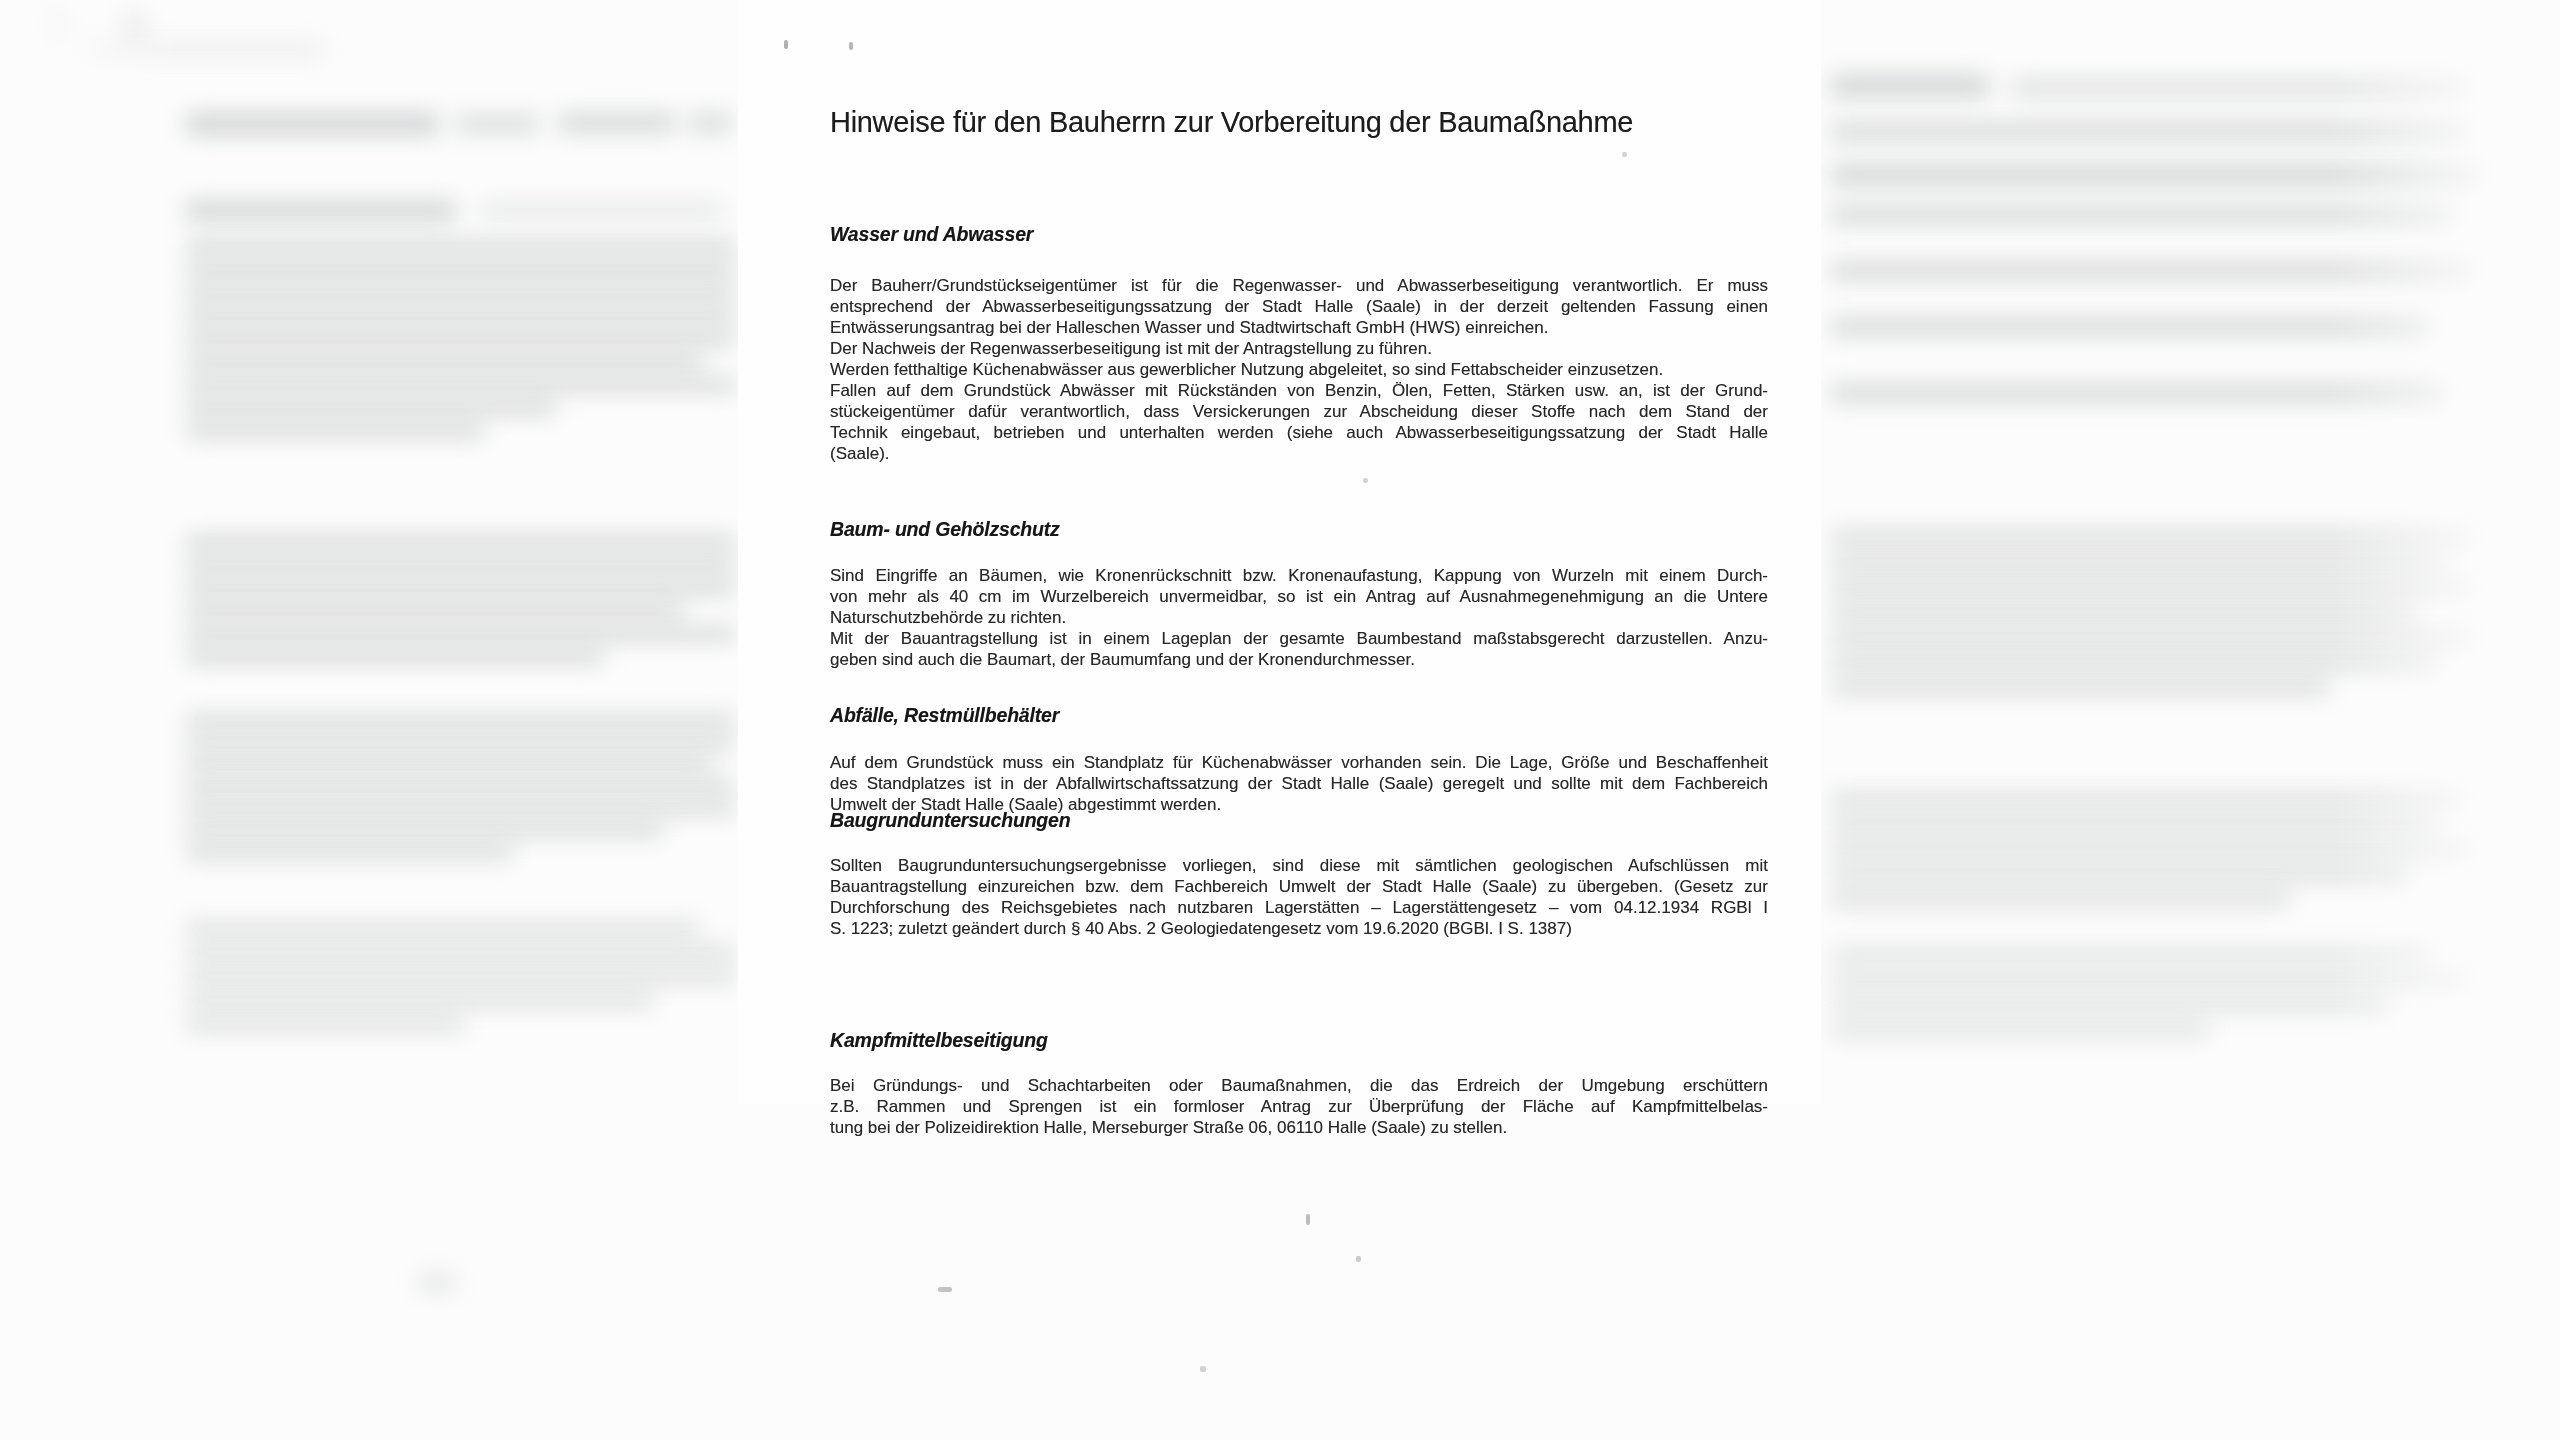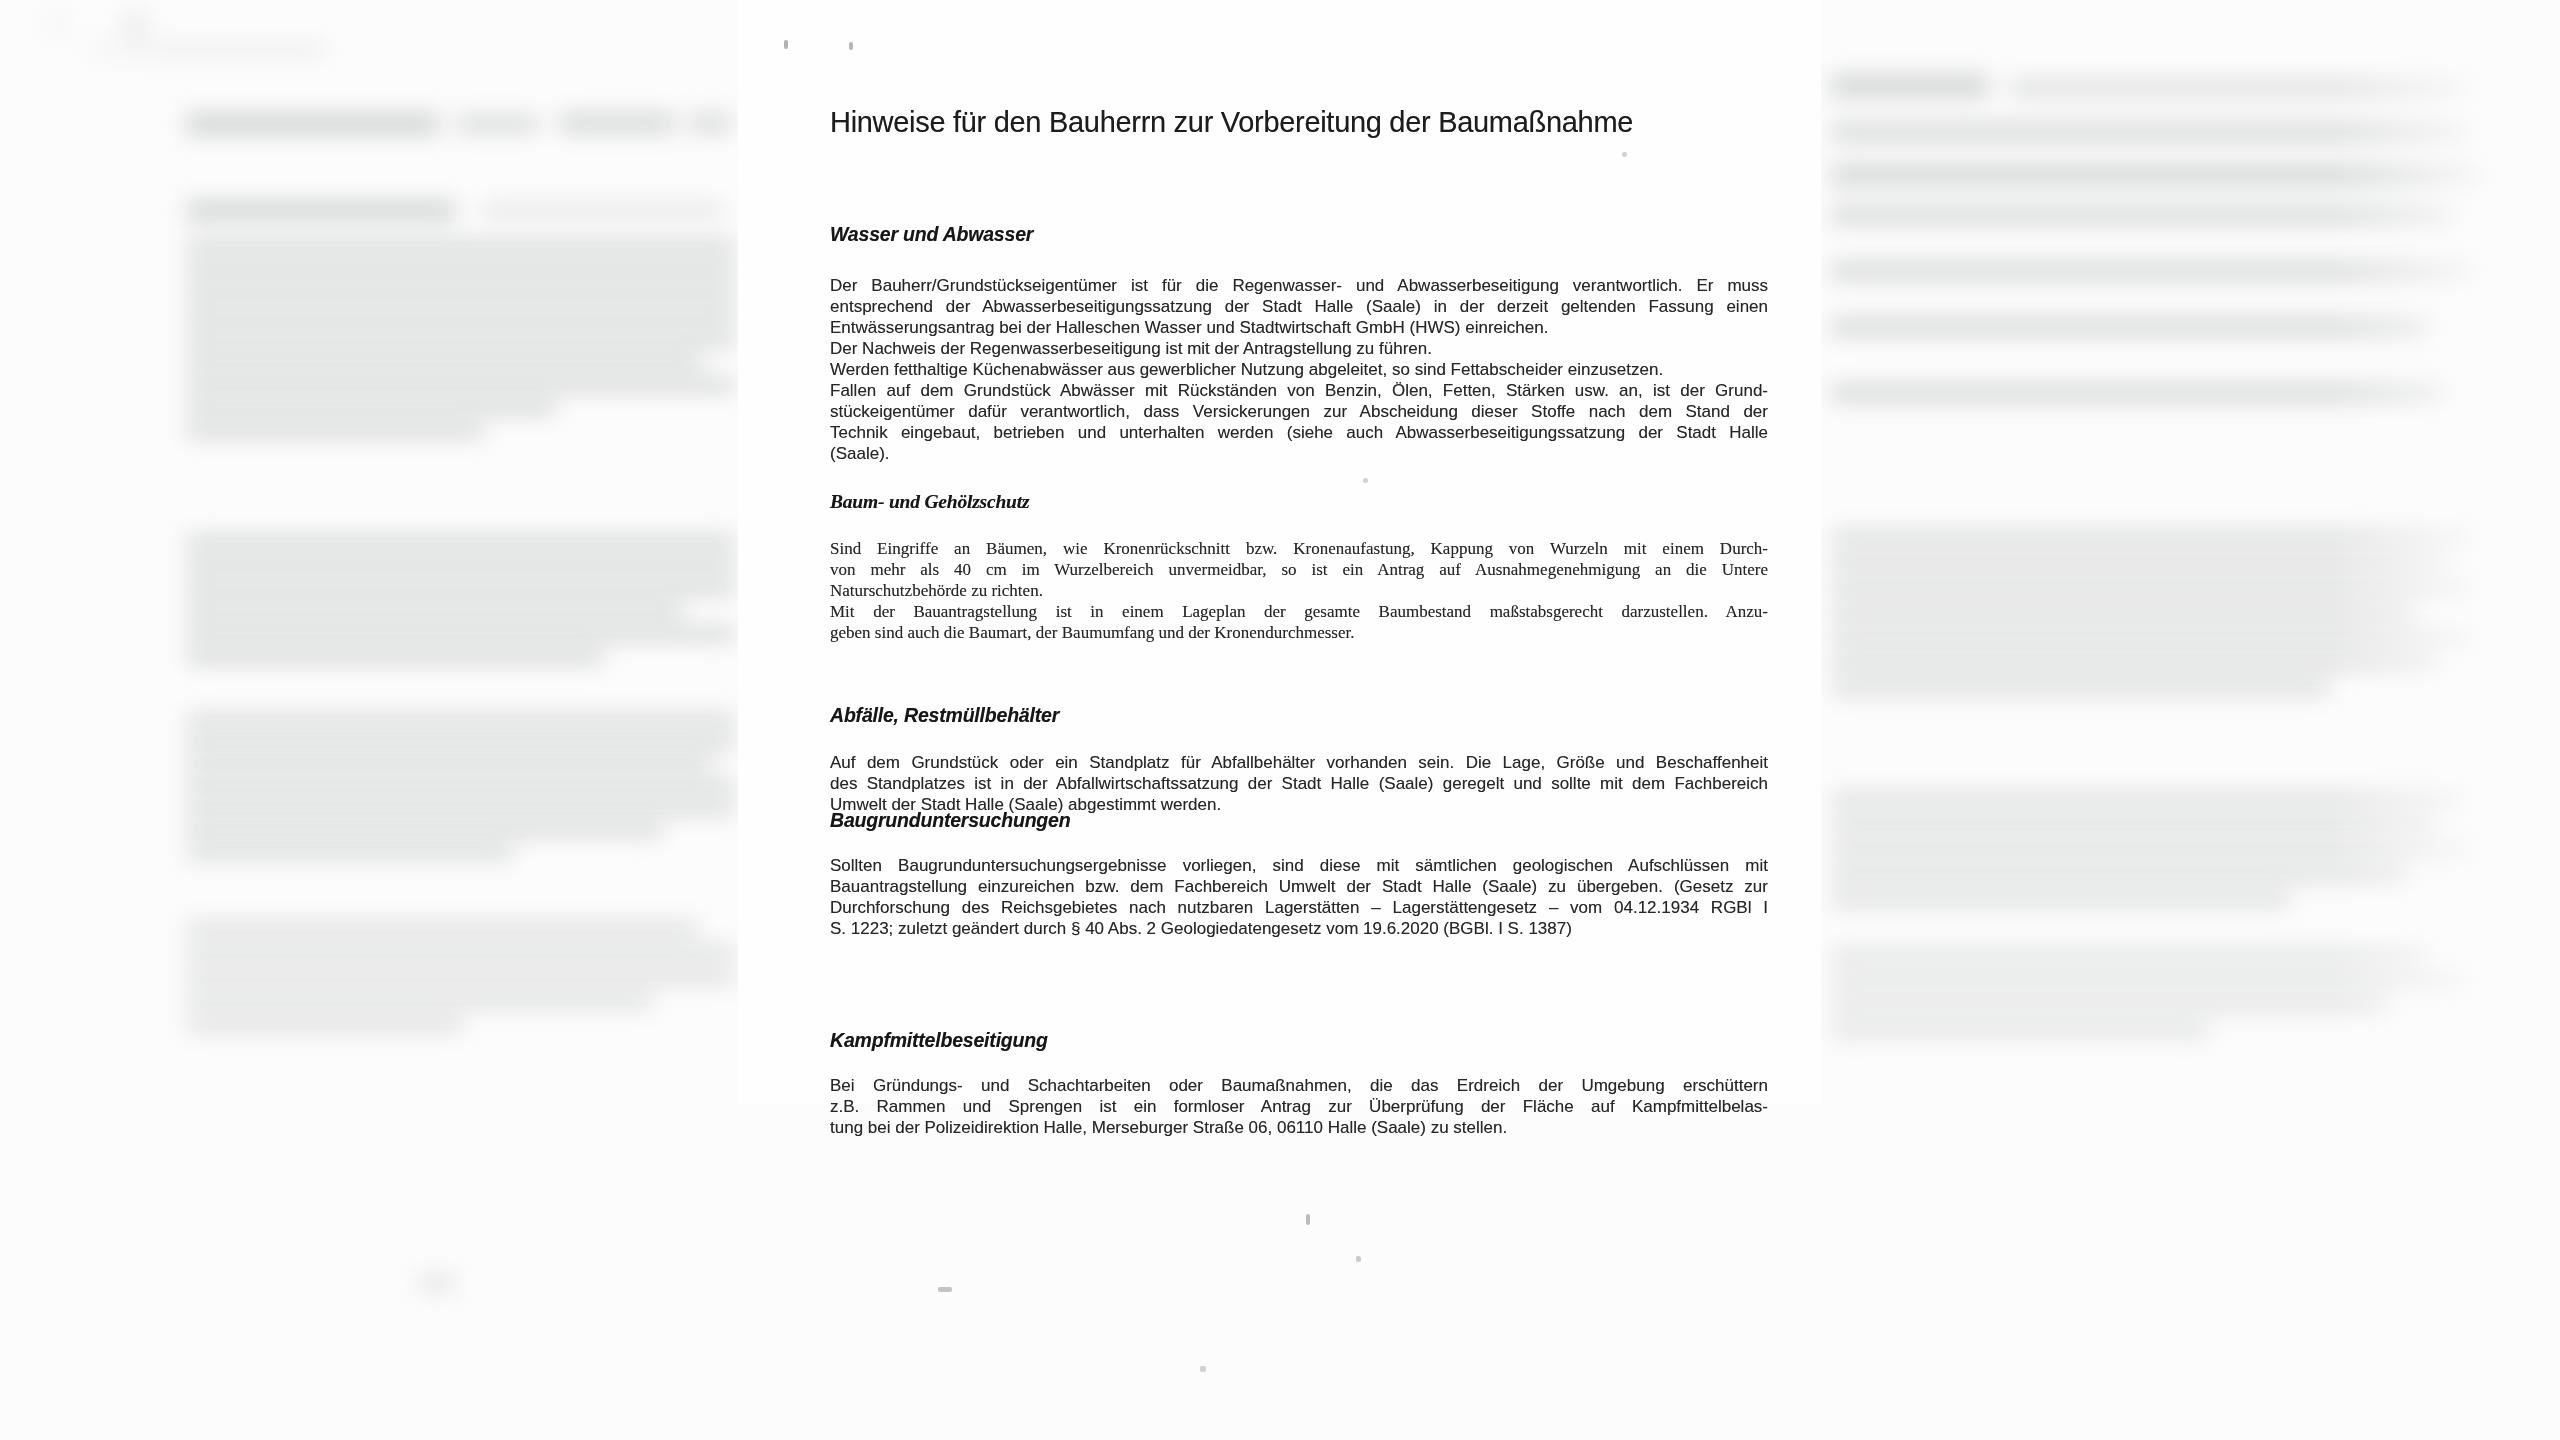--- a/index.html
+++ b/index.html
@@ -109,34 +109,34 @@
             <div class="ln">entsprechend der Abwasserbeseitigungssatzung der Stadt Halle (Saale) in der derzeit geltenden Fassung einen</div>
             <div class="ln end">Entwässerungsantrag bei der Halleschen Wasser und Stadtwirtschaft GmbH (HWS) einreichen.</div>
             <div class="ln end">Der Nachweis der Regenwasserbeseitigung ist mit der Antragstellung zu führen.</div>
             <div class="ln end">Werden fetthaltige Küchenabwässer aus gewerblicher Nutzung abgeleitet, so sind Fettabscheider einzusetzen.</div>
             <div class="ln">Fallen auf dem Grundstück Abwässer mit Rückständen von Benzin, Ölen, Fetten, Stärken usw. an, ist der Grund-</div>
             <div class="ln">stückeigentümer dafür verantwortlich, dass Versickerungen zur Abscheidung dieser Stoffe nach dem Stand der</div>
             <div class="ln">Technik eingebaut, betrieben und unterhalten werden (siehe auch Abwasserbeseitigungssatzung der Stadt Halle</div>
             <div class="ln end">(Saale).</div>
           </div>
         </div>
-        <div class="section" style="top: 490px; font-family: Liberation Serif, serif;">
+        <div class="section" style="top: 517px;">
           <div class="heading">Baum- und Gehölzschutz</div>
           <div class="sec-body" style="top: 48px;">
             <div class="ln">Sind Eingriffe an Bäumen, wie Kronenrückschnitt bzw. Kronenaufastung, Kappung von Wurzeln mit einem Durch-</div>
             <div class="ln">von mehr als 40 cm im Wurzelbereich unvermeidbar, so ist ein Antrag auf Ausnahmegenehmigung an die Untere</div>
             <div class="ln end">Naturschutzbehörde zu richten.</div>
             <div class="ln">Mit der Bauantragstellung ist in einem Lageplan der gesamte Baumbestand maßstabsgerecht darzustellen. Anzu-</div>
             <div class="ln end">geben sind auch die Baumart, der Baumumfang und der Kronendurchmesser.</div>
           </div>
         </div>
         <div class="section" style="top: 703px;">
           <div class="heading">Abfälle, Restmüllbehälter</div>
           <div class="sec-body" style="top: 49px;">
-            <div class="ln">Auf dem Grundstück oder ein Standplatz für Abfallbehälter vorhanden sein. Die Lage, Größe und Beschaffenheit</div>
+            <div class="ln">Auf dem Grundstück muss ein Standplatz für Küchenabwässer vorhanden sein. Die Lage, Größe und Beschaffenheit</div>
             <div class="ln">des Standplatzes ist in der Abfallwirtschaftssatzung der Stadt Halle (Saale) geregelt und sollte mit dem Fachbereich</div>
             <div class="ln end">Umwelt der Stadt Halle (Saale) abgestimmt werden.</div>
           </div>
         </div>
         <div class="section" style="top: 808px;">
           <div class="heading">Baugrunduntersuchungen</div>
           <div class="sec-body" style="top: 47px;">
             <div class="ln">Sollten Baugrunduntersuchungsergebnisse vorliegen, sind diese mit sämtlichen geologischen Aufschlüssen mit</div>
             <div class="ln">Bauantragstellung einzureichen bzw. dem Fachbereich Umwelt der Stadt Halle (Saale) zu übergeben. (Gesetz zur</div>
             <div class="ln">Durchforschung des Reichsgebietes nach nutzbaren Lagerstätten – Lagerstättengesetz – vom 04.12.1934 RGBl I</div>

